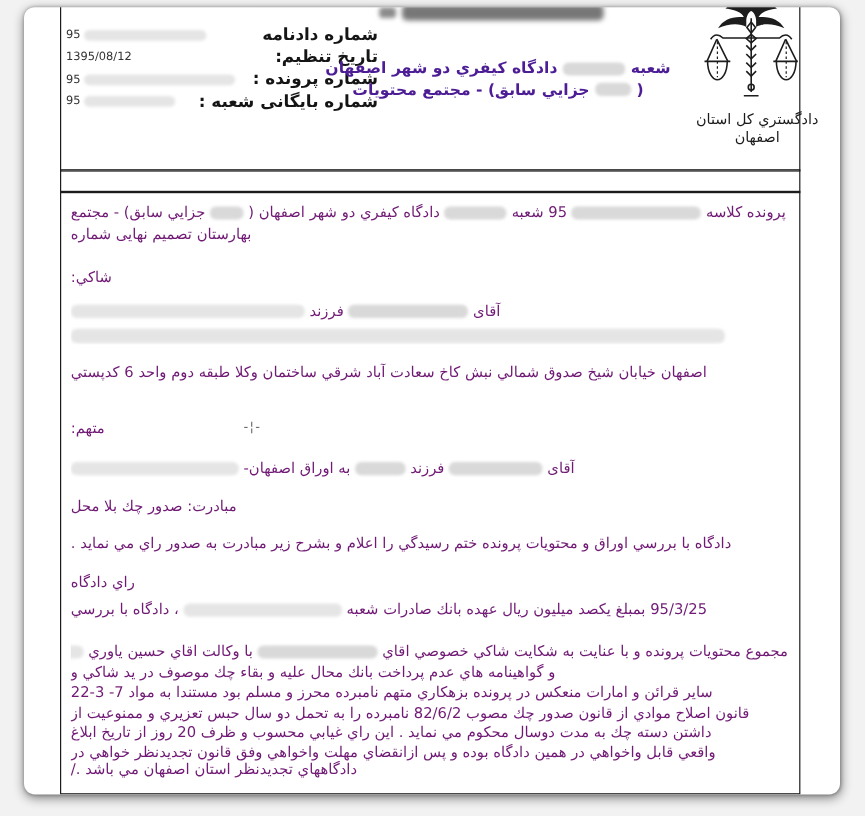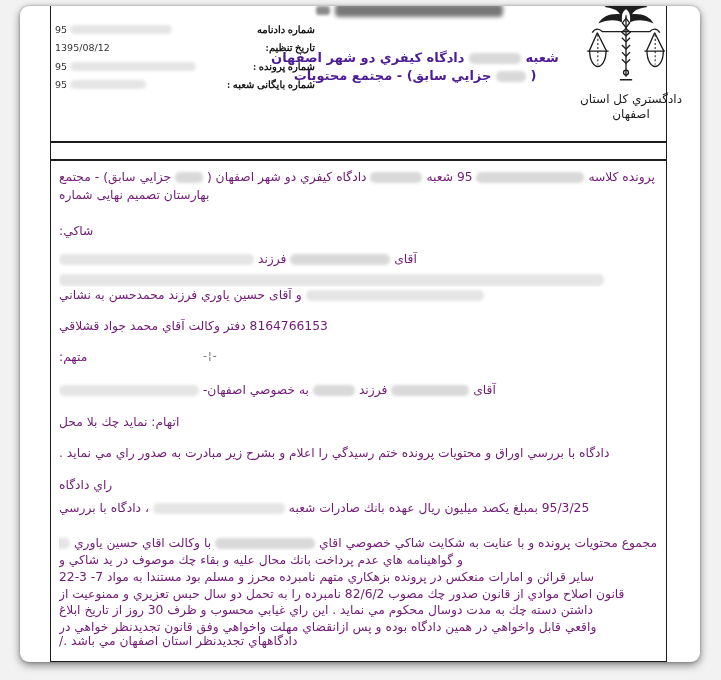--- a/index.html
+++ b/index.html
@@ -14,21 +14,21 @@
   .bodybox{left:30px;top:153px;width:615px;height:501px;}
   .smudge{position:absolute;left:315px;top:-2px;width:168px;height:13px;background:#4a4a4a;
           border-radius:4px;filter:blur(2.2px);opacity:.75;}
   .smudge2{position:absolute;left:296px;top:0px;width:14px;height:9px;background:#5a5a5a;
           border-radius:3px;filter:blur(1.8px);opacity:.7;}
   .emblem{position:absolute;left:566px;top:-3px;width:80px;height:86px;}
   .org{position:absolute;left:545px;top:86px;width:132px;text-align:center;
        font-size:12px;line-height:15px;color:#1b1b1b;direction:rtl;}
   .fields{position:absolute;left:35px;top:16px;width:260px;direction:rtl;}
   .frow{position:absolute;left:0;width:260px;display:flex;justify-content:space-between;align-items:center;height:14px;}
-  .flabel{font-size:10px;color:#151515;font-weight:700;white-space:nowrap;font-family:Liberation Serif, serif;}
+  .flabel{font-size:14px;color:#151515;font-weight:700;white-space:nowrap;}
   .fval{font-size:9.5px;color:#333;direction:ltr;display:flex;align-items:center;gap:3px;}
   .red{display:inline-block;height:11px;background:#d7d7d7;border-radius:5px;
        filter:blur(1.4px);vertical-align:middle;opacity:.95;}
   .red.faint{background:#e4e4e4;}
   .court{position:absolute;left:235px;top:43px;width:320px;text-align:center;direction:rtl;
          font-size:13px;font-weight:700;line-height:17.5px;color:#4c1d95;}
   .doctitle{position:absolute;left:235px;top:109px;width:320px;text-align:center;
             font-size:13.5px;font-weight:700;color:#111;direction:rtl;}
   .bodylines{position:absolute;left:0;top:0;right:0;bottom:0;}
   .line{position:absolute;left:8px;right:9px;direction:rtl;text-align:left;font-size:12.3px;
@@ -74,33 +74,32 @@
 
     <div class="box headerbox"></div>
     <div class="box bandrow"></div>
     <div class="box bodybox">
       <div class="bodylines" id="body-lines">
           <div class="line" style="top: 10px;"><span>پرونده کلاسه</span> <span class="red" style="width: 108px;"></span> <span dir="ltr" class="num">95</span> <span>شعبه</span> <span class="red" style="width: 52px;"></span> <span>دادگاه کیفري دو شهر اصفهان (</span> <span class="red" style="width: 28px;"></span> <span>جزایي سابق) - مجتمع</span></div>
           <div class="line" style="top: 28px;"><span>بهارستان تصمیم نهایی شماره</span></div>
           <div class="line" style="top: 92px;"><span>آقای</span> <span class="red" style="width: 100px;"></span> <span>فرزند</span> <span class="red faint" style="width: 195px;"></span></div>
           <div class="line" style="top: 64px;"><span>شاکي:</span></div>
           <div class="line" style="top: 112px;"><span class="red faint" style="width: 545px; height: 12px;"></span></div>
-          <div class="line" style="top: 128px;"><span class="red faint" style="width: 178px;"></span> <span>و آقای حسین یاوري فرزند محمدحسن به نشاني</span></div>
-          <div class="line" style="top: 159px;"><span>8164766153 دفتر وکالت آقاي محمد جواد قشلاقي</span></div>
+          <div class="line" style="top: 143px;"><span>اصفهان خیابان شیخ صدوق شمالي نبش کاخ سعادت آباد شرقي ساختمان وکلا طبقه دوم واحد 6 کدپستي</span></div>
           <div class="line" style="top: 190px;"><span>متهم:</span></div>
-          <div class="line" style="top: 223px;"><span>آقای</span> <span class="red" style="width: 78px;"></span> <span>فرزند</span> <span class="red" style="width: 42px;"></span> <span>به خصوصي اصفهان-</span> <span class="red faint" style="width: 140px;"></span></div>
-          <div class="line" style="top: 255px;"><span>اتهام: نماید چك بلا محل</span></div>
+          <div class="line" style="top: 223px;"><span>آقای</span> <span class="red" style="width: 78px;"></span> <span>فرزند</span> <span class="red" style="width: 42px;"></span> <span>به اوراق اصفهان-</span> <span class="red faint" style="width: 140px;"></span></div>
+          <div class="line" style="top: 255px;"><span>مبادرت: صدور چك بلا محل</span></div>
           <div class="line" style="top: 286px;"><span>دادگاه با بررسي اوراق و محتویات پرونده ختم رسیدگي را اعلام و بشرح زیر مبادرت به صدور راي مي نماید .</span></div>
           <div class="line" style="top: 318px;"><span>راي دادگاه</span></div>
           <div class="line" style="top: 341px;"><span>95/3/25 بمبلغ یکصد میلیون ریال عهده بانك صادرات شعبه</span> <span class="red faint" style="width: 132px;"></span> <span>، دادگاه با بررسي</span></div>
           <div class="line" style="top: 376px;"><span>مجموع محتویات پرونده و با عنایت به شکایت شاکي خصوصي اقاي</span> <span class="red" style="width: 100px;"></span> <span>با وکالت اقاي حسین یاوري</span> <span class="red faint" style="width: 18px;"></span></div>
           <div class="line" style="top: 393px; padding-right: 52px;"><span>و گواهینامه هاي عدم پرداخت بانك محال علیه و بقاء چك موصوف در ید شاکي و</span></div>
           <div class="line" style="top: 410px;"><span>سایر قرائن و امارات منعکس در پرونده بزهکاري متهم نامبرده محرز و مسلم بود مستندا به مواد</span> <span dir="ltr" class="num">-7</span> <span dir="ltr" class="num">22-3</span></div>
           <div class="line" style="top: 427px;"><span>قانون اصلاح موادي از قانون صدور چك مصوب 82/6/2 نامبرده را به تحمل دو سال حبس تعزیري و ممنوعیت از</span></div>
-          <div class="line" style="top: 443px;"><span>داشتن دسته چك به مدت دوسال محکوم مي نماید . این راي غیابي محسوب و ظرف 30 روز از تاریخ ابلاغ</span></div>
+          <div class="line" style="top: 443px;"><span>داشتن دسته چك به مدت دوسال محکوم مي نماید . این راي غیابي محسوب و ظرف 20 روز از تاریخ ابلاغ</span></div>
           <div class="line" style="top: 460px;"><span>واقعي قابل واخواهي در همین دادگاه بوده و پس ازانقضاي مهلت واخواهي وفق قانون تجدیدنظر خواهي در</span></div>
           <div class="line" style="top: 474px;"><span>دادگاههاي تجدیدنظر استان اصفهان مي باشد</span> <span dir="ltr" class="num">/.</span></div>
         </div>
       <span class="cursor-artifact">-¦-</span>
     </div>
 
     <div class="fields" id="fields">
         <div class="frow" style="top: 0px;">
           <span class="flabel">شماره دادنامه</span>
           <span class="fval">

